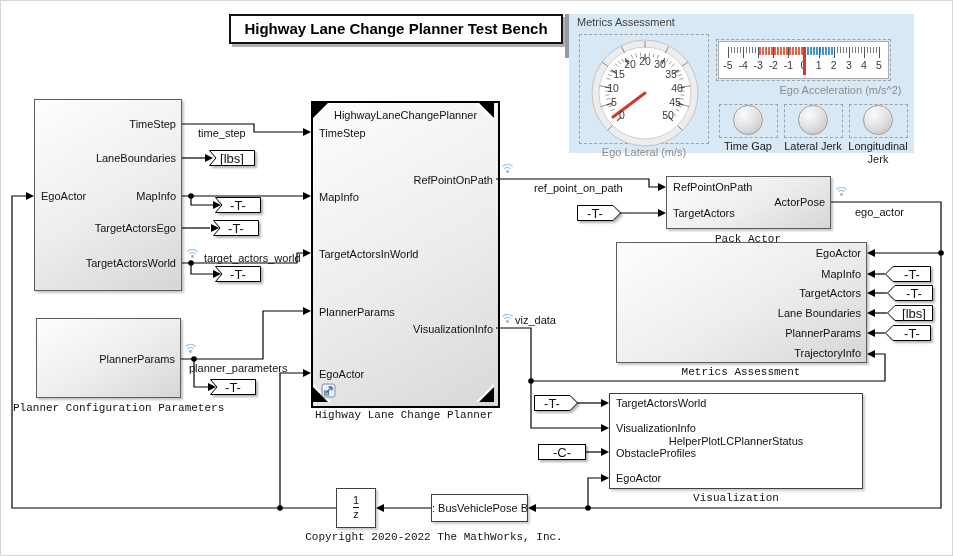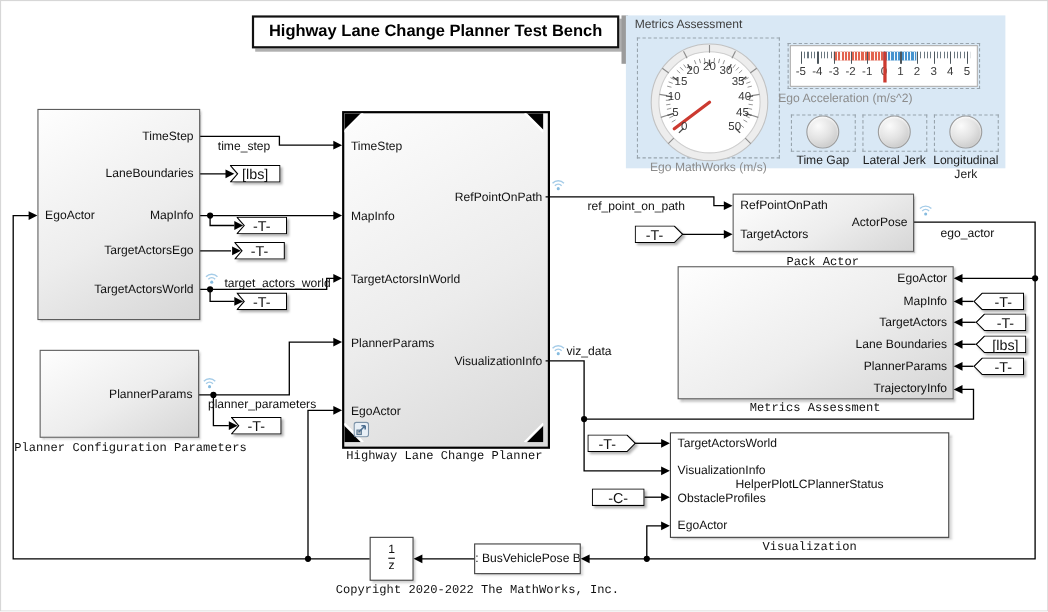--- a/index.html
+++ b/index.html
@@ -140,21 +140,21 @@
     <span class="ticknum" style="left:26px;top:47px;">10</span>
     <span class="ticknum" style="left:32px;top:33px;">15</span>
     <span class="ticknum" style="left:43px;top:23px;">20</span>
     <span class="ticknum" style="left:58px;top:20px;">20</span>
     <span class="ticknum" style="left:73px;top:23px;">30</span>
     <span class="ticknum" style="left:84px;top:33px;">35</span>
     <span class="ticknum" style="left:90px;top:47px;">40</span>
     <span class="ticknum" style="left:88px;top:61px;">45</span>
     <span class="ticknum" style="left:81px;top:74px;">50</span>
   </div>
-  <div class="gaugelbl" style="left:578px;top:145px;width:130px;">Ego MathWorks (m/s)</div>
+  <div class="gaugelbl" style="left:578px;top:145px;width:130px;">Ego Lateral (m/s)</div>
 
   <div class="dashed" style="left:715px;top:38px;width:175px;height:42px;"></div>
   <div id="lingauge" class="abs">
     <div class="minors"></div>
     <div class="band" style="left:39px;width:45.3px;background:#e2634e;"></div>
     <div class="band" style="left:84.3px;width:30.2px;background:#4493cf;"></div>
     <div class="bandcomb" style="left:39px;width:75.5px;"></div>
     <div class="majors"></div>
     <span class="ticknum" style="left:9px;top:17px;">-5</span>
     <span class="ticknum" style="left:24.1px;top:17px;">-4</span>
@@ -162,21 +162,21 @@
     <span class="ticknum" style="left:54.3px;top:17px;">-2</span>
     <span class="ticknum" style="left:69.4px;top:17px;">-1</span>
     <span class="ticknum" style="left:84.5px;top:17px;">0</span>
     <span class="ticknum" style="left:99.6px;top:17px;">1</span>
     <span class="ticknum" style="left:114.7px;top:17px;">2</span>
     <span class="ticknum" style="left:129.8px;top:17px;">3</span>
     <span class="ticknum" style="left:144.9px;top:17px;">4</span>
     <span class="ticknum" style="left:160px;top:17px;">5</span>
     <div id="linneedle"></div>
   </div>
-  <div class="gaugelbl" style="left:682px;top:83px;width:171px;">Ego Acceleration (m/s^2)</div>
+  <div class="gaugelbl" style="left:754px;top:83px;width:171px;">Ego Acceleration (m/s^2)</div>
 
   <div class="dashed" style="left:718px;top:103px;width:59px;height:34px;"></div>
   <div class="dashed" style="left:783px;top:103px;width:59px;height:34px;"></div>
   <div class="dashed" style="left:848px;top:103px;width:59px;height:34px;"></div>
   <div class="lamp" style="left:732px;top:104px;"></div>
   <div class="lamp" style="left:797px;top:104px;"></div>
   <div class="lamp" style="left:862px;top:104px;"></div>
   <div class="lamplbl" style="left:712px;top:139px;width:70px;">Time Gap</div>
   <div class="lamplbl" style="left:777px;top:139px;width:70px;">Lateral Jerk</div>
   <div class="lamplbl" style="left:844px;top:139px;width:66px;">Longitudinal Jerk</div>
@@ -189,20 +189,21 @@
     <span class="pl r" style="top:122px;">TargetActorsEgo</span>
     <span class="pl r" style="top:157px;">TargetActorsWorld</span>
   </div>
 
   <div class="abs block" style="left:35px;top:317px;width:145px;height:80px;">
     <span class="pl r" style="top:34px;">PlannerParams</span>
   </div>
   <div class="caption" style="left:12px;top:401px;width:190px;">Planner Configuration Parameters</div>
 
   <div id="planner" class="abs" style="left:310px;top:100px;width:185px;height:303px;">
+    <div class="hdr">HighwayLaneChangePlanner</div>
     <span class="pl l" style="top:24px;">TimeStep</span>
     <span class="pl l" style="top:88px;">MapInfo</span>
     <span class="pl l" style="top:145px;">TargetActorsInWorld</span>
     <span class="pl l" style="top:203px;">PlannerParams</span>
     <span class="pl l" style="top:265px;">EgoActor</span>
     <span class="pl r" style="top:71px;">RefPointOnPath</span>
     <span class="pl r" style="top:220px;">VisualizationInfo</span>
     <svg width="181" height="299" viewBox="0 0 181 299" style="position:absolute;left:0;top:0;pointer-events:none;">
       <polygon points="0,0 15,0 0,15" fill="#000"></polygon>
         <line x1="17" y1="0" x2="0" y2="17" stroke="#fff" stroke-width="2"></line>

